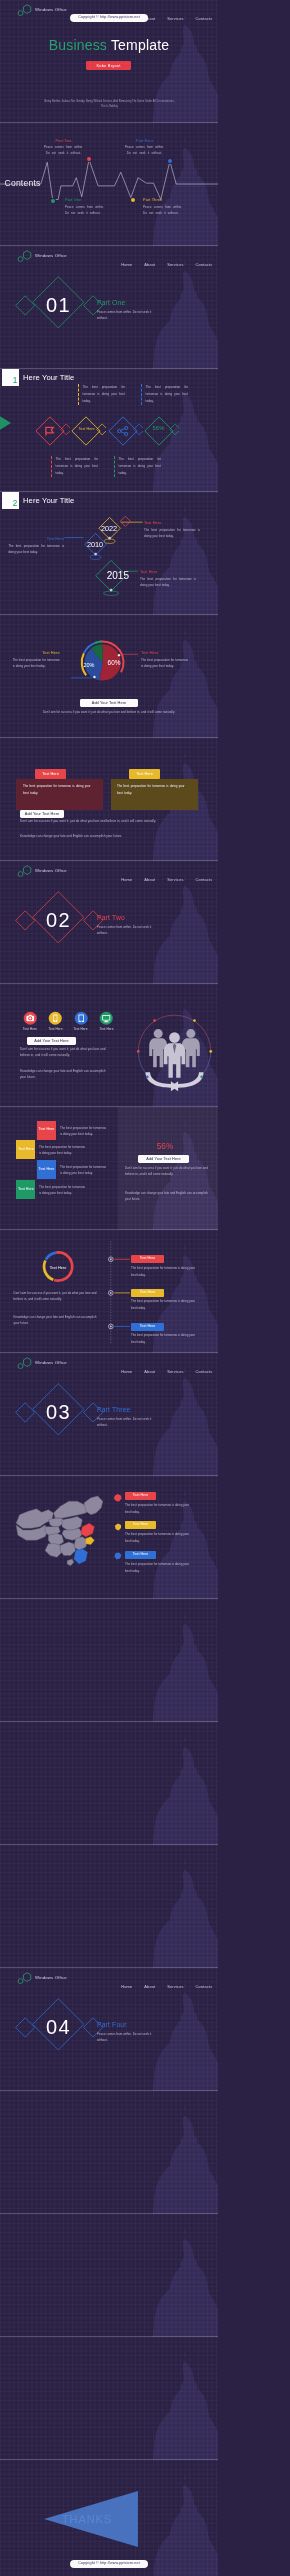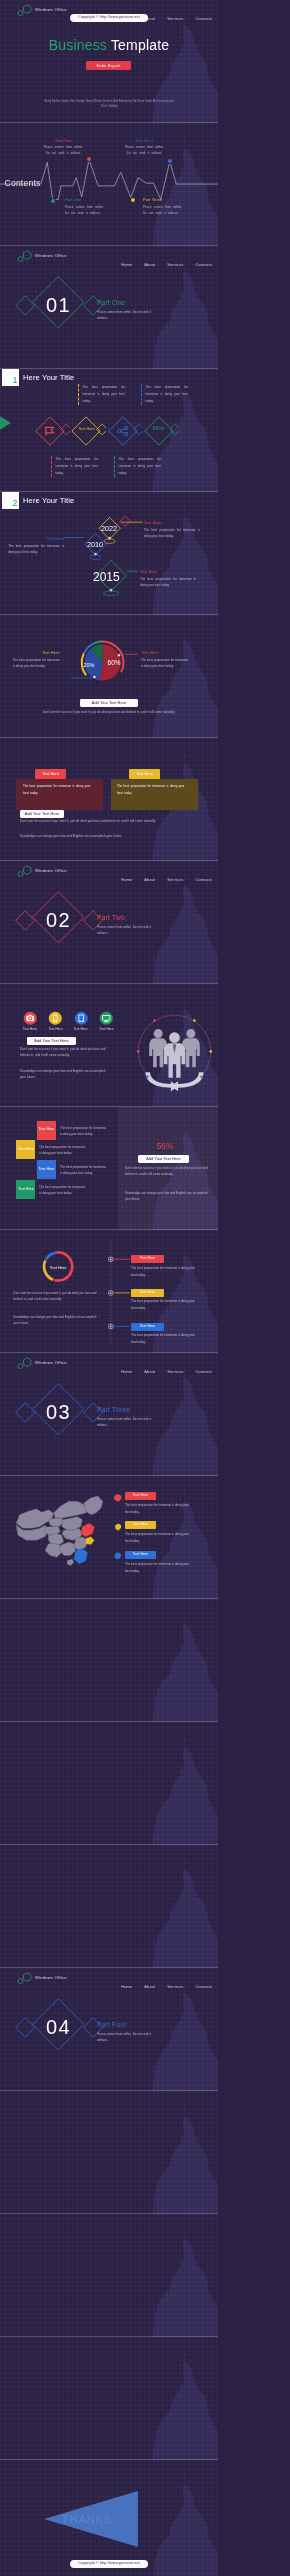--- a/index.html
+++ b/index.html
@@ -178,21 +178,21 @@
         <rect x="-8.484" y="-8.484" width="16.968" height="16.968" transform="rotate(45)" fill="none" stroke="#2f6fd6" stroke-width="0.85"></rect>
         <ellipse cx="0" cy="14.5" rx="6.0" ry="2.4" fill="none" stroke="#2f6fd6" stroke-width="0.7"></ellipse>
         <circle cx="0" cy="11" r="1.5" fill="#cfcbdd"></circle>
       </svg>
       <div class="l" style="left:77px;top:48px;width:36px;text-align:center;font-size:7.3px;color:#fff;z-index:4">2010</div>
       <svg class="l" style="left:90px;top:63px;width:44px;height:45px;z-index:3" viewBox="-23 -23 48 50">
         <rect x="-12.019" y="-12.019" width="24.038" height="24.038" transform="rotate(45)" fill="none" stroke="#1f9a67" stroke-width="0.85"></rect>
         <ellipse cx="0" cy="19.5" rx="8.5" ry="2.4" fill="none" stroke="#1f9a67" stroke-width="0.7"></ellipse>
         <circle cx="0" cy="16" r="1.5" fill="#cfcbdd"></circle>
       </svg>
-      <div class="l" style="left:93px;top:78px;width:36px;text-align:left;font-size:12px;color:#fff;z-index:4">2015</div>
+      <div class="l" style="left:93px;top:78px;width:36px;text-align:right;font-size:10px;color:#fff;z-index:4">2015</div>
       <svg class="l" style="left:119px;top:23px;width:12.7px;height:12.7px;z-index:3" viewBox="-7 -7 14 14">
         <rect x="-4" y="-4" width="8" height="8" transform="rotate(45)" fill="none" stroke="#e8454a" stroke-width="0.8"></rect>
       </svg>
       <div class="l" style="left:144px;top:28px;width:56px;z-index:4">
         <div class="ph" style="color:#e8454a;text-align:left;font-size:3.9px">Text Here</div>
         <div class="p" style="margin-top:1.8px;font-size:3px;line-height:2.2;text-align:justify">The best preparation for tomorrow is doing your best today.</div>
       </div>
       <div class="l" style="left:8.2px;top:44px;width:56px;z-index:4">
         <div class="ph" style="color:#2f6fd6;text-align:right;font-size:3.9px">Text Here</div>
         <div class="p" style="margin-top:1.8px;font-size:3px;line-height:2.2;text-align:justify">The best preparation for tomorrow is doing your best today.</div>

